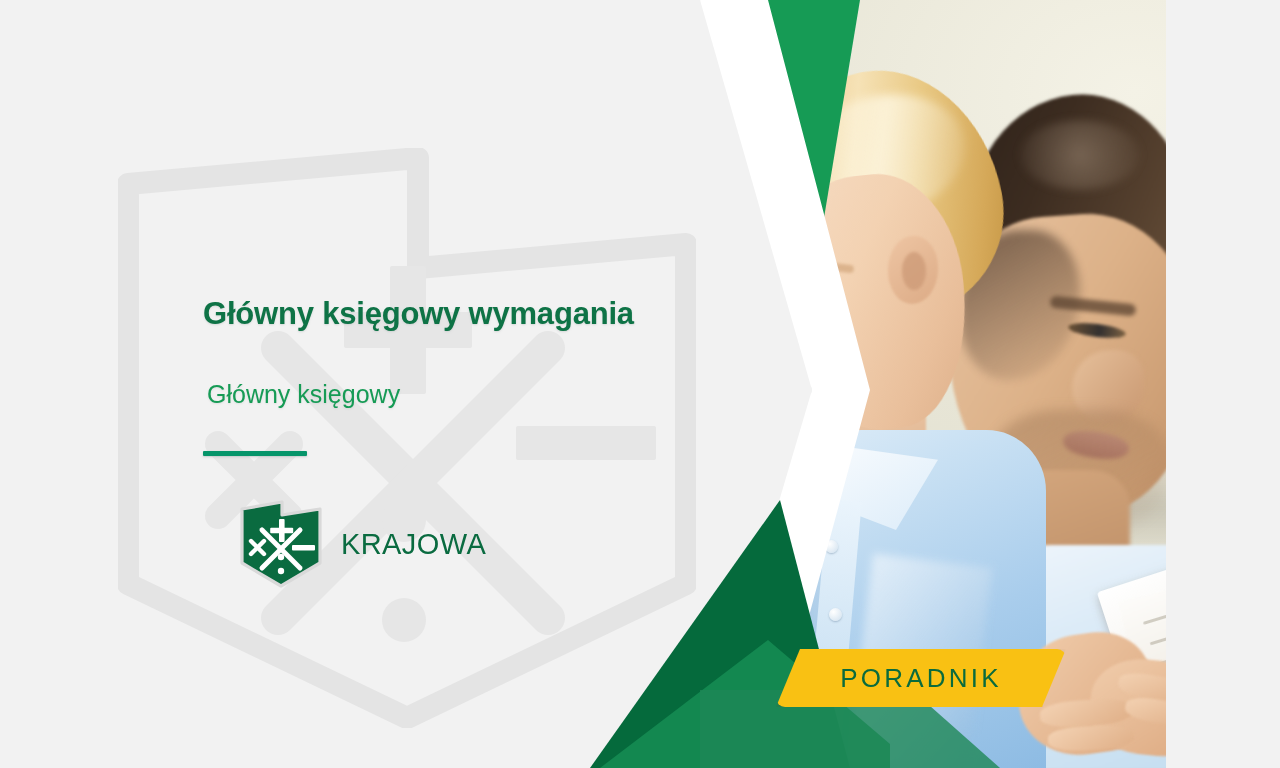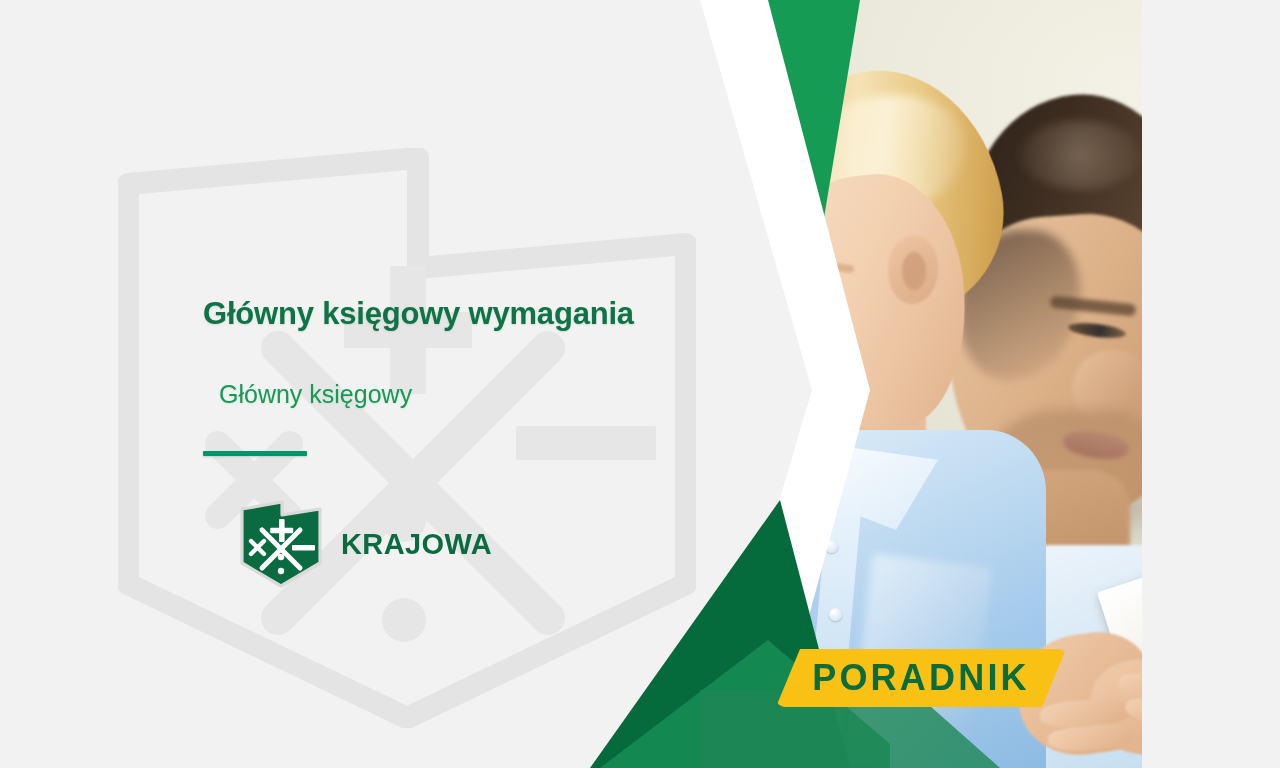--- a/index.html
+++ b/index.html
@@ -1,21 +1,21 @@
 <!DOCTYPE html>
 <html><head>
 <meta charset="utf-8">
 <style>
   html,body{margin:0;padding:0;}
   body{
     width:1280px;height:768px;overflow:hidden;
     font-family:"Liberation Sans","DejaVu Sans",sans-serif;
     background:#f2f2f2;
   }
-  .stage{position:relative;width:1142px;height:768px;overflow:hidden;background:#fef9c3;}
+  .stage{position:relative;width:1142px;height:768px;overflow:hidden;background:#fef9c3;padding-left:24px;}
 
   
   .photo{position:absolute;left:620px;top:0;width:660px;height:768px;overflow:hidden;background:#e7e6da;}
   .photo-bg{position:absolute;inset:0;
     background:
       radial-gradient(120% 80% at 78% 12%, #f4f2e6 0%, #e9e7d8 45%, #dedccc 100%);
   }
   
   .wall-band{position:absolute;left:330px;top:470px;width:340px;height:80px;
     background:linear-gradient(180deg,rgba(176,172,158,.0) 0%,rgba(165,160,143,.45) 45%,rgba(190,186,170,.1) 100%);
@@ -143,41 +143,41 @@
     clip-path:polygon(0 0,212px 0,300px 78px,0 78px);}
 
   
   .watermark{position:absolute;left:118px;top:148px;width:578px;height:580px;opacity:1;pointer-events:none;}
   .watermark svg{display:block;width:100%;height:100%;}
 
   
   .content{position:absolute;left:203px;top:296px;width:540px;}
   .title{font-size:31px;font-weight:bold;color:#0e7346;letter-spacing:-.2px;line-height:1.18;margin:0;
     text-shadow:0 1px 2px rgba(190,195,195,.55);}
-  .subtitle{font-size:25px;font-weight:normal;color:#169b55;margin:46px 0 0 16px;line-height:1.2;
+  .subtitle{font-size:25px;font-weight:normal;color:#169b55;margin:46px 0 0 4px;line-height:1.2;
     text-shadow:0 1px 2px rgba(195,200,200,.45);}
   .rule{margin-top:42px;width:104px;height:5px;background:#06956a;border-radius:1px;
     box-shadow:0 1px 2px rgba(170,180,180,.6);}
 
   
   .logo{position:absolute;left:238px;top:497px;display:flex;align-items:center;gap:17px;}
   .logo-mark{width:86px;height:94px;flex:0 0 auto;}
   .logo-mark svg{display:block;width:100%;height:100%;}
   .logo-text{display:flex;flex-direction:column;justify-content:center;}
-  .logo-line{font-size:29px;font-weight:bold;color:#0a6b40;letter-spacing:.4px;line-height:1.12;white-space:nowrap;}
+  .logo-line{font-size:29px;font-weight:normal;color:#0a6b40;letter-spacing:.4px;line-height:1.12;white-space:nowrap;}
   .logo-line2{position:relative;}
   .e-underline{position:absolute;left:150px;bottom:-1px;width:16px;height:3px;background:#0a6b40;}
 
   
   .badge{position:absolute;left:776px;top:649px;width:290px;height:58px;}
   .badge-shape{position:absolute;inset:0;background:#f9c113;border-radius:9px;
     clip-path:polygon(24px 0,290px 0,266px 58px,0 58px);
     box-shadow:0 4px 10px rgba(90,80,30,.30);}
   .badge-label{position:absolute;inset:0;display:flex;align-items:center;justify-content:center;
-    font-size:36px;font-weight:bold;color:#0a6b3d;letter-spacing:3.2px;}
+    font-size:26px;font-weight:normal;color:#0a6b3d;letter-spacing:3.2px;}
 </style>
 </head>
 <body>
 
 <div class="stage">
 
   <div class="photo">
     <div class="photo-bg"></div>
     <div class="wall-band"></div>
     <div class="table-top"></div>

